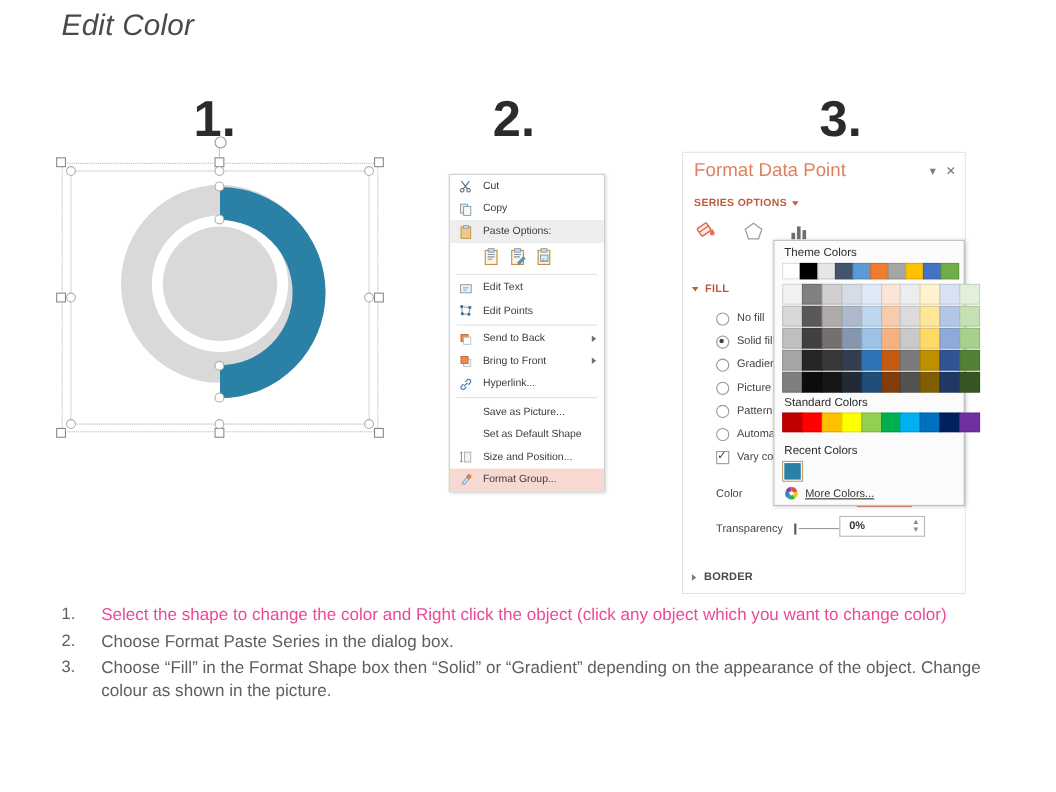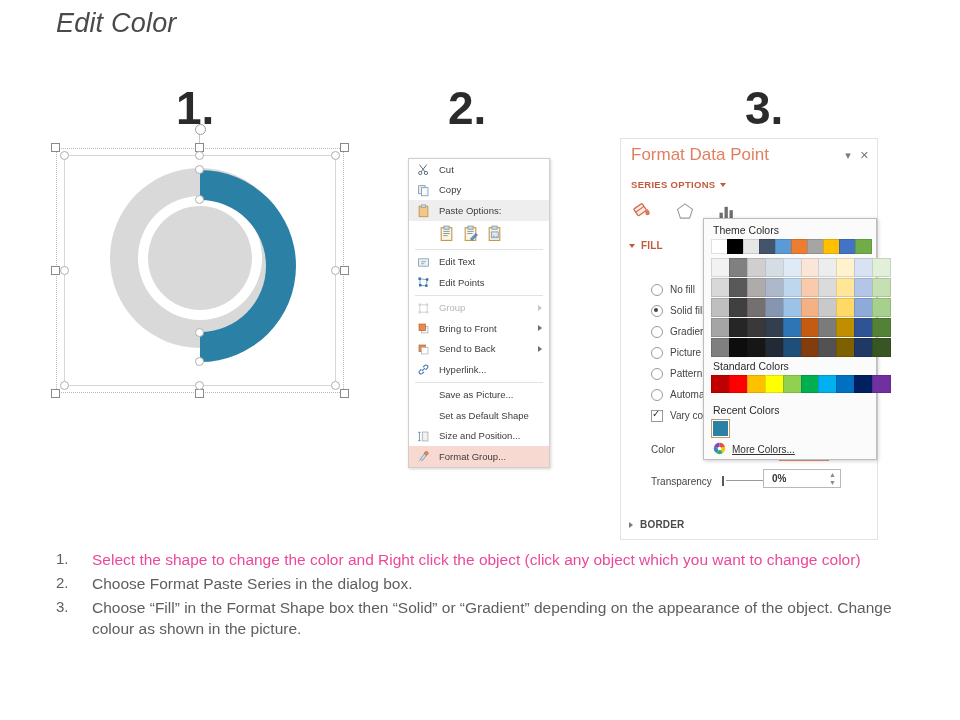--- a/index.html
+++ b/index.html
@@ -93,21 +93,21 @@
   .fmt-title{
     position:absolute;left:10px;top:6px;font-size:17px;color:#e08060;
   }
   .fmt-ctl{position:absolute;right:8px;top:10px;display:flex;gap:9px;align-items:center;color:#7a7a7a;font-size:11px;}
   .fmt-series{
     position:absolute;left:10px;top:40px;font-size:9.5px;font-weight:bold;
     color:#c25b3c;letter-spacing:.3px;display:flex;align-items:center;gap:5px;
   }
   .fmt-tabs{position:absolute;left:10px;top:58px;display:flex;gap:22px;align-items:flex-end;height:26px;}
   .fillhead{
-    position:absolute;left:8px;top:101px;font-size:10px;font-weight:bold;color:#c25b3c;
+    position:absolute;left:8px;top:118px;font-size:10px;font-weight:bold;color:#c25b3c;
     display:flex;align-items:center;gap:6px;letter-spacing:.2px;
   }
   .radiolist{position:absolute;left:30px;top:140px;}
   .rrow{display:flex;align-items:center;height:21px;font-size:10px;color:#444;}
   .rad{
     width:10px;height:10px;border:1px solid #9a9a9a;border-radius:50%;
     margin-right:7px;background:#fff;position:relative;flex:none;
   }
   .rad.on::after{
     content:"";position:absolute;left:2px;top:2px;width:4px;height:4px;
@@ -291,55 +291,40 @@
               <rect x="10" y="10.4" width="3" height="3"></rect>
               <rect x="2.5" y="9.9" width="3" height="3"></rect>
             </g>
           </svg>
       </span>
       <span>Edit Points</span>
     </div>
 
     <div class="msep"></div>
 
-    <div class="mi dis">
-      <span class="ico">
-        <svg width="13" height="13" viewBox="0 0 16 16">
-            <rect x="3.5" y="3.5" width="9" height="9" fill="none" stroke="#c9c9c9" stroke-width="1"></rect>
-            <g fill="#d6d6d6">
-              <rect x="1.8" y="1.8" width="3" height="3"></rect>
-              <rect x="11" y="1.8" width="3" height="3"></rect>
-              <rect x="11" y="11" width="3" height="3"></rect>
-              <rect x="1.8" y="11" width="3" height="3"></rect>
-            </g>
-          </svg>
-      </span>
-      <span>Group</span>
+
+    <div class="mi">
+      <span class="ico">
+        <svg width="13" height="13" viewBox="0 0 16 16">
+            <rect x="2.5" y="2.5" width="8" height="8" fill="#e98b4e" stroke="#b9642f" stroke-width=".9"></rect>
+            <rect x="5.5" y="5.5" width="8" height="8" fill="#ffffff" stroke="#aab4bc" stroke-width=".9"></rect>
+          </svg>
+      </span>
+      <span>Send to Back</span>
       <span class="arrow"></span>
     </div>
 
     <div class="mi">
       <span class="ico">
         <svg width="13" height="13" viewBox="0 0 16 16">
             <rect x="5.5" y="5.5" width="8" height="8" fill="#f5f5f5" stroke="#aab4bc" stroke-width=".9"></rect>
             <rect x="2.5" y="2.5" width="8" height="8" fill="#e98b4e" stroke="#b9642f" stroke-width=".9"></rect>
           </svg>
       </span>
       <span>Bring to Front</span>
-      <span class="arrow"></span>
-    </div>
-
-    <div class="mi">
-      <span class="ico">
-        <svg width="13" height="13" viewBox="0 0 16 16">
-            <rect x="2.5" y="2.5" width="8" height="8" fill="#e98b4e" stroke="#b9642f" stroke-width=".9"></rect>
-            <rect x="5.5" y="5.5" width="8" height="8" fill="#ffffff" stroke="#aab4bc" stroke-width=".9"></rect>
-          </svg>
-      </span>
-      <span>Send to Back</span>
       <span class="arrow"></span>
     </div>
 
     <div class="mi">
       <span class="ico">
         <svg width="13" height="13" viewBox="0 0 16 16">
             <g stroke="#4a7fb5" stroke-width="1.4" fill="none" stroke-linecap="round">
               <path d="M6.5 9.5 L9.5 6.5"></path>
               <path d="M5 8 L3.6 9.4a2.3 2.3 0 103.2 3.2L8.2 11.2"></path>
               <path d="M11 8 L12.4 6.6a2.3 2.3 0 10-3.2-3.2L7.8 4.8"></path>

